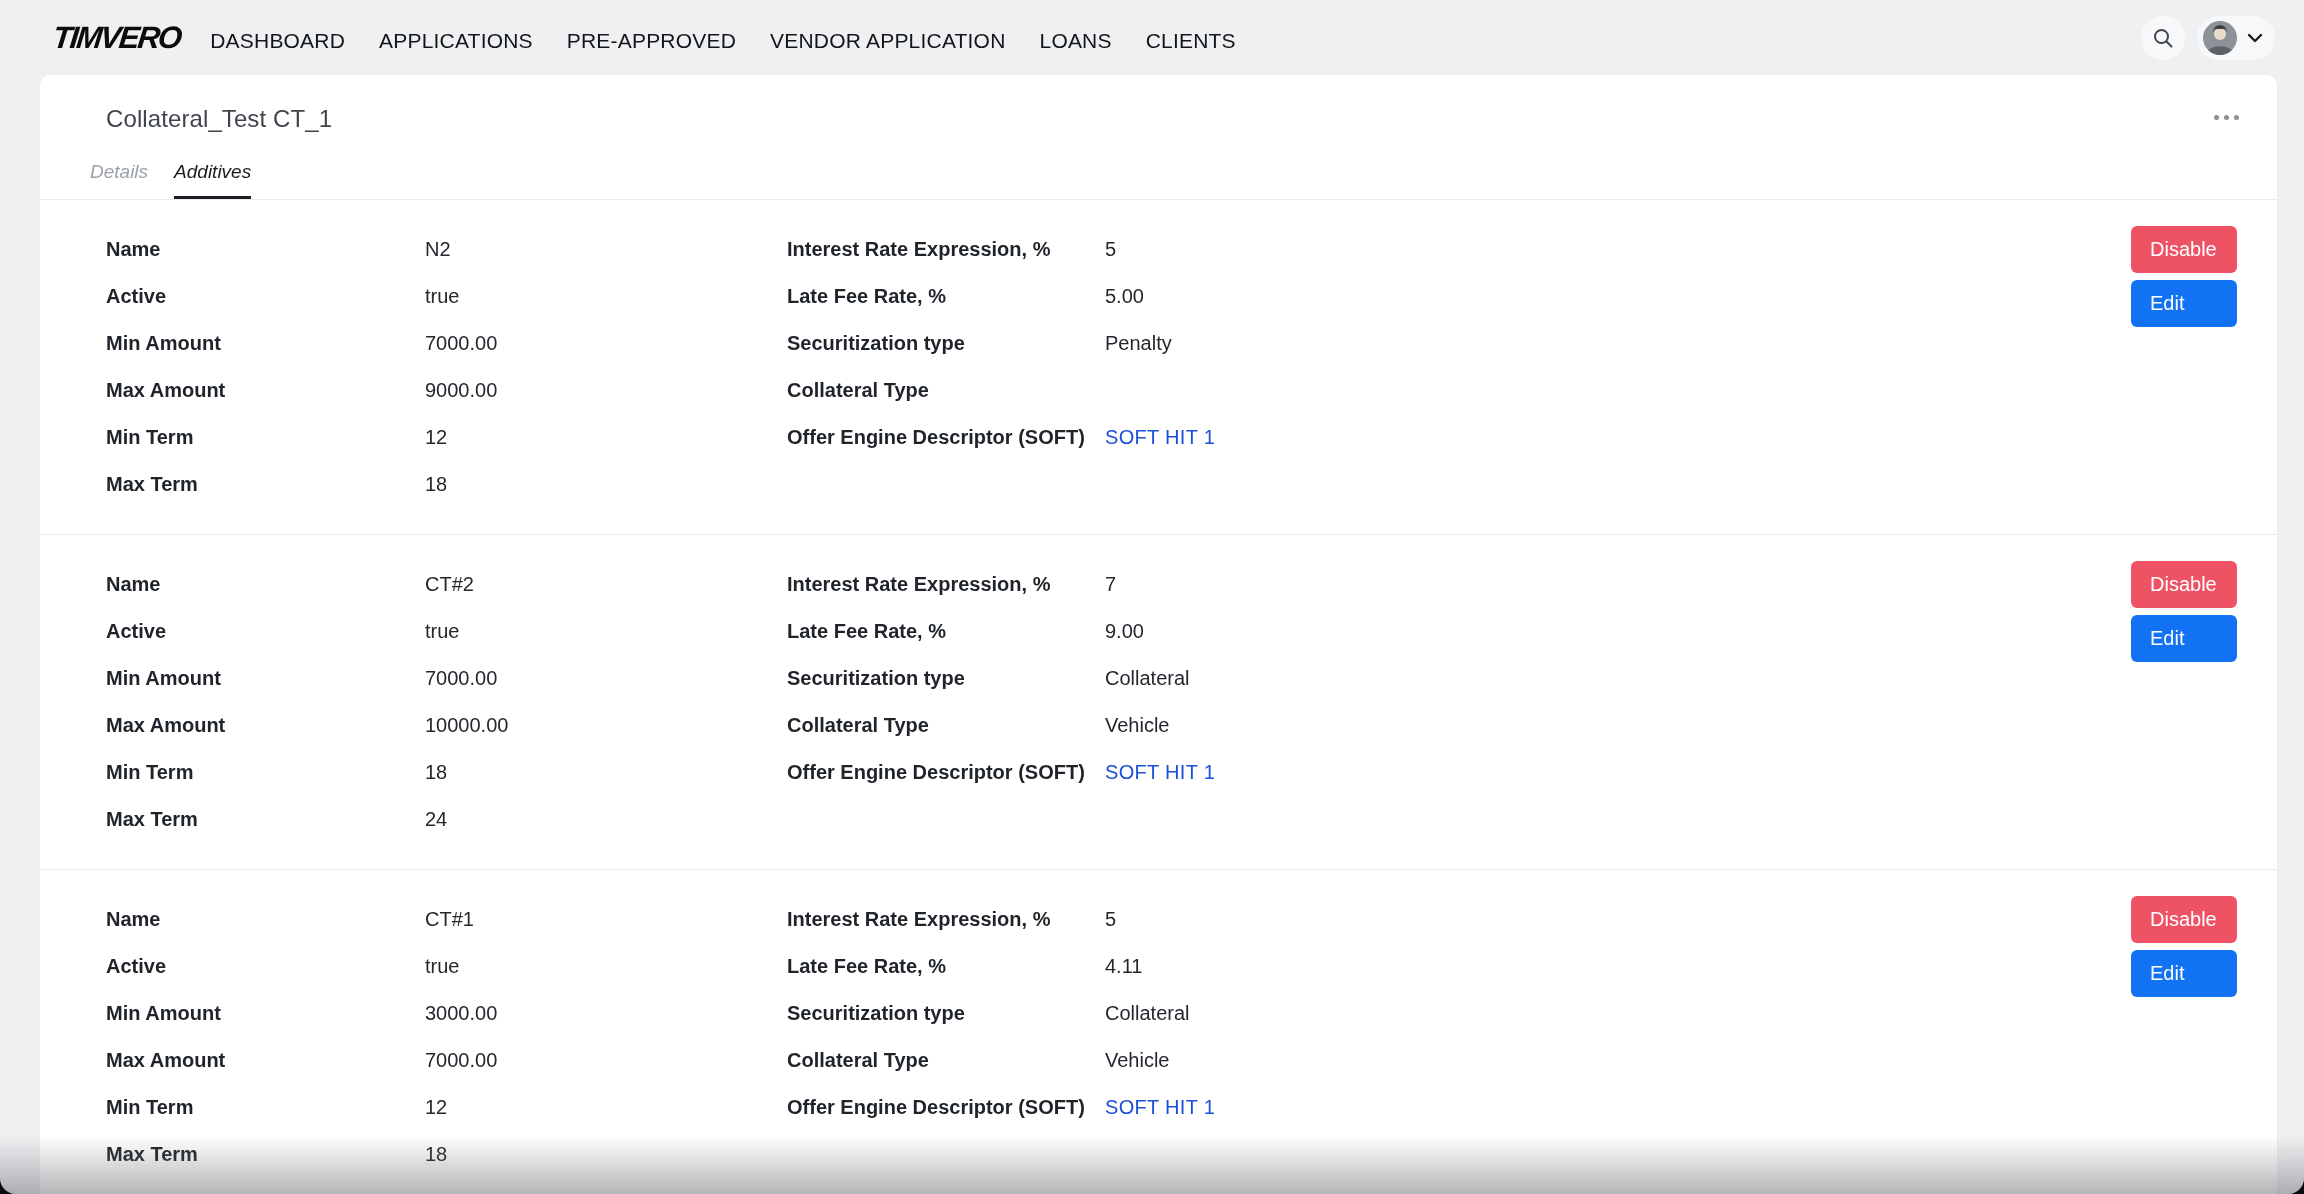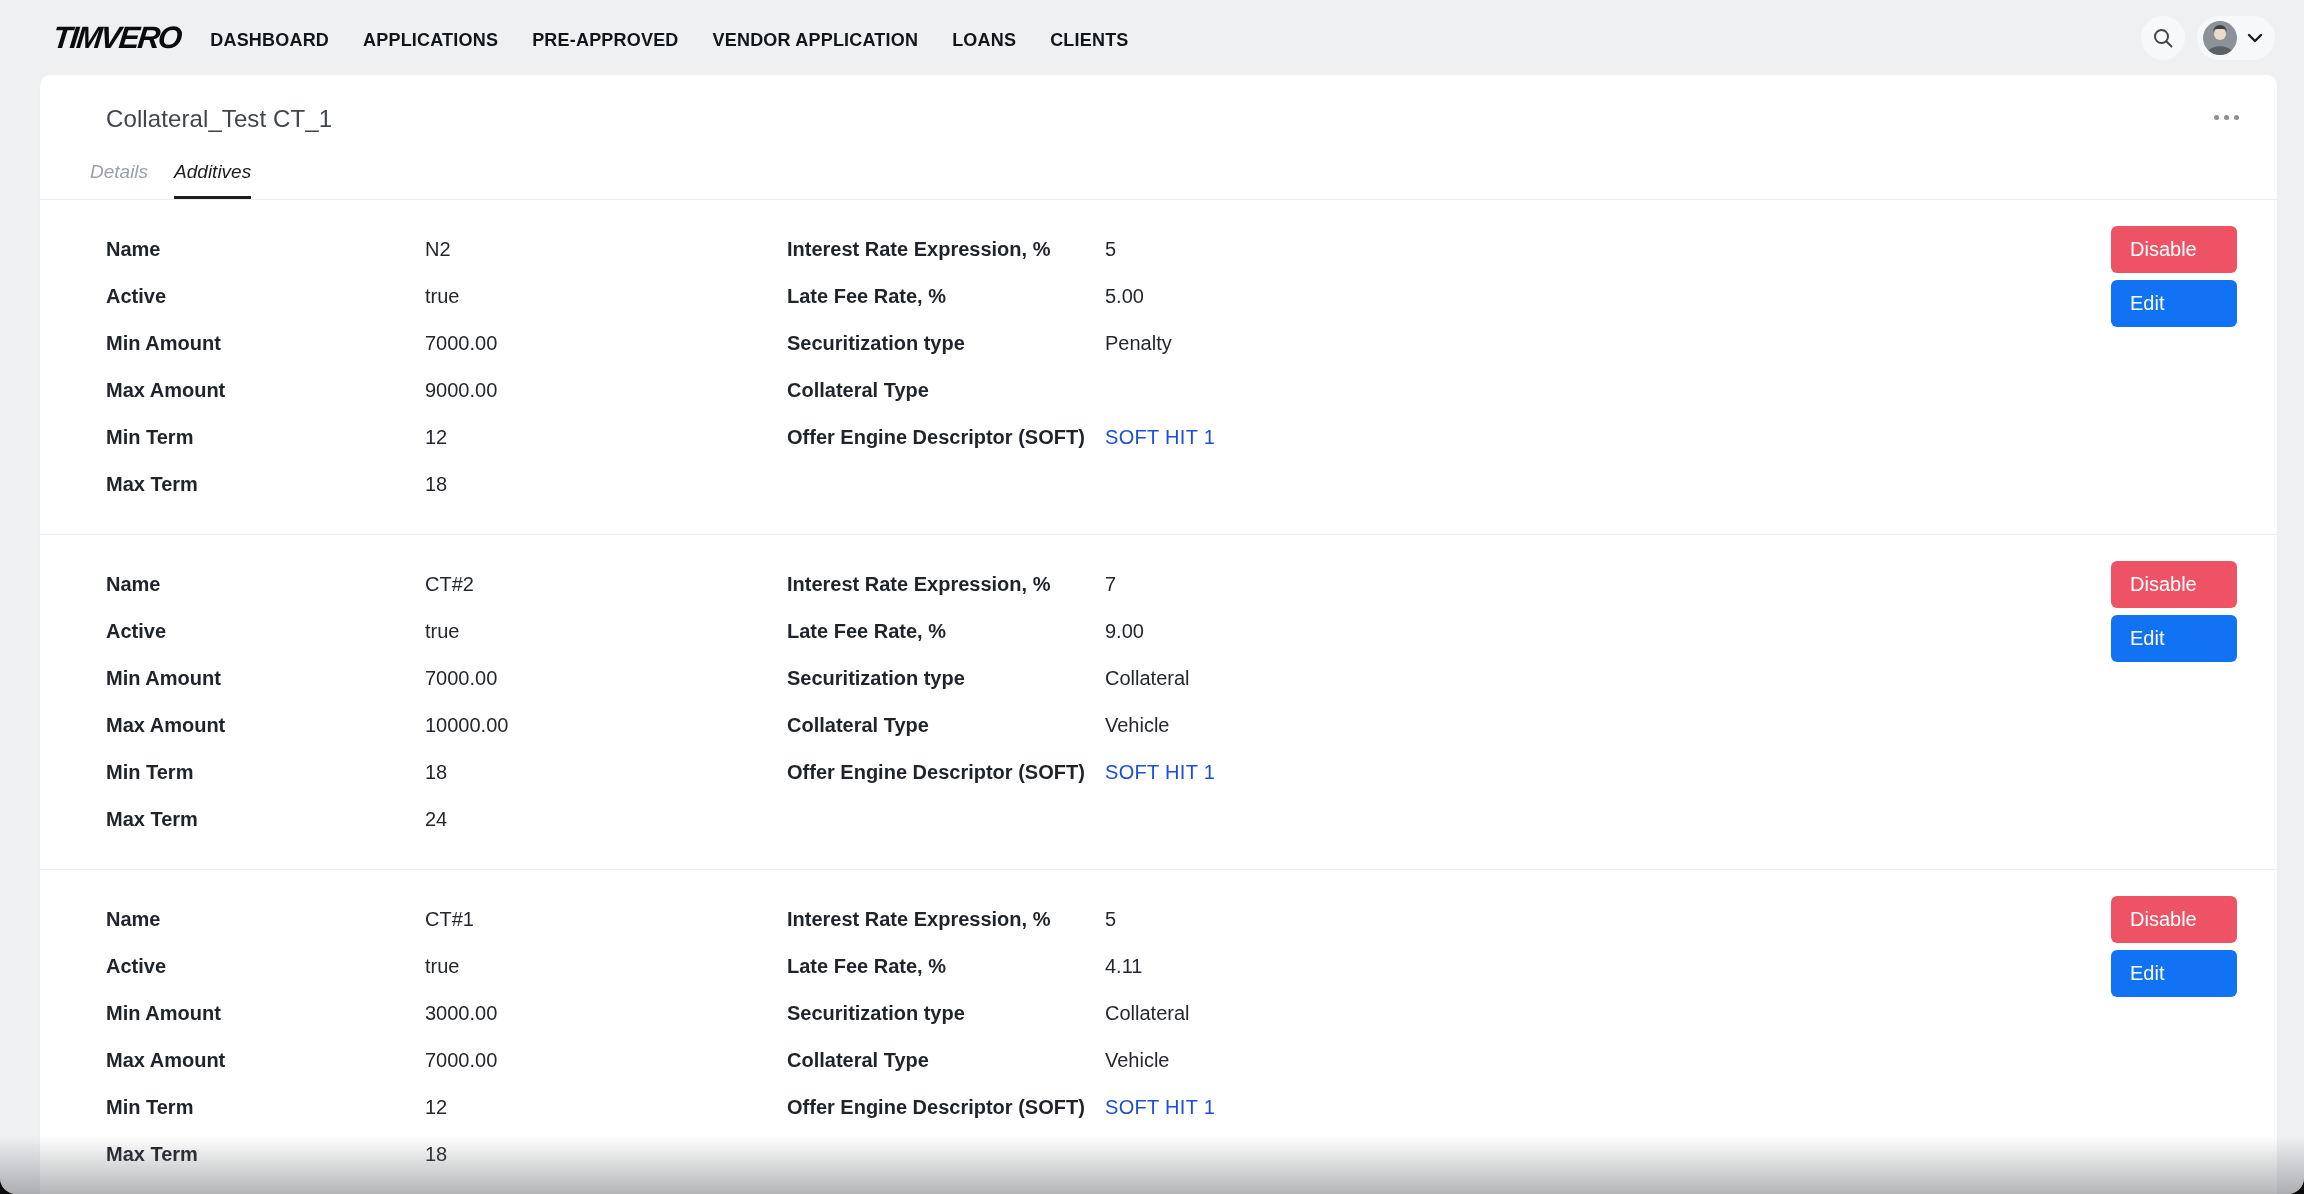--- a/index.html
+++ b/index.html
@@ -26,21 +26,21 @@
   .logo {
     font-size:31px; font-weight:800; font-style:italic;
     letter-spacing:-2px; color:#0b0c0d;
     transform:skewX(-6deg);
     margin-right:30px;
     white-space:nowrap;
     cursor:pointer;
   }
   .nav-items { display:flex; gap:34px; align-items:center; }
   .nav-item {
-    font-size:18px; font-weight:700; color:#131619;
+    font-size:21px; font-weight:400; color:#131619;
     letter-spacing:0.2px; white-space:nowrap; cursor:pointer;margin-top:6px;
   }
   .nav-right { margin-left:auto; display:flex; align-items:center; gap:12px; }
   .search-btn {
     width:44px; height:44px; border-radius:50%;
     background:#f7f8f9;
     display:flex; align-items:center; justify-content:center;
     cursor:pointer;
   }
   .avatar-pill {
@@ -100,21 +100,21 @@
   .fgroup.left  { width:681px; }
   .frow { height:47px; display:flex; align-items:center; font-size:20px; color:#24282e; }
   .fgroup.left  .lbl { width:319px; }
   .fgroup.right .lbl { width:318px; }
   .lbl { font-weight:700; color:#1f232a; }
   .val { font-weight:400; }
   .val.link { color:#1d4ed8; font-weight:400; letter-spacing:0.3px; cursor:pointer; }
 
   .actions { margin-left:auto; display:flex; flex-direction:column; gap:7px; }
   .btn {
-    width:126px; height:47px; border-radius:6px; border:none;
+    width:106px; height:47px; border-radius:6px; border:none;
     color:#ffffff; font-size:20px; font-family:inherit;
     text-align:left; padding:0 0 0 19px; cursor:pointer;
   }
   .btn.danger  { background:#ee5365; }
   .btn.primary { background:#1173f4; }
 
   .bottom-fade {
     position:absolute; left:0; right:0; bottom:0; height:58px;
     background:linear-gradient(to bottom, rgba(105,108,112,0) 0%, rgba(105,108,112,0.5) 100%);
     pointer-events:none;

